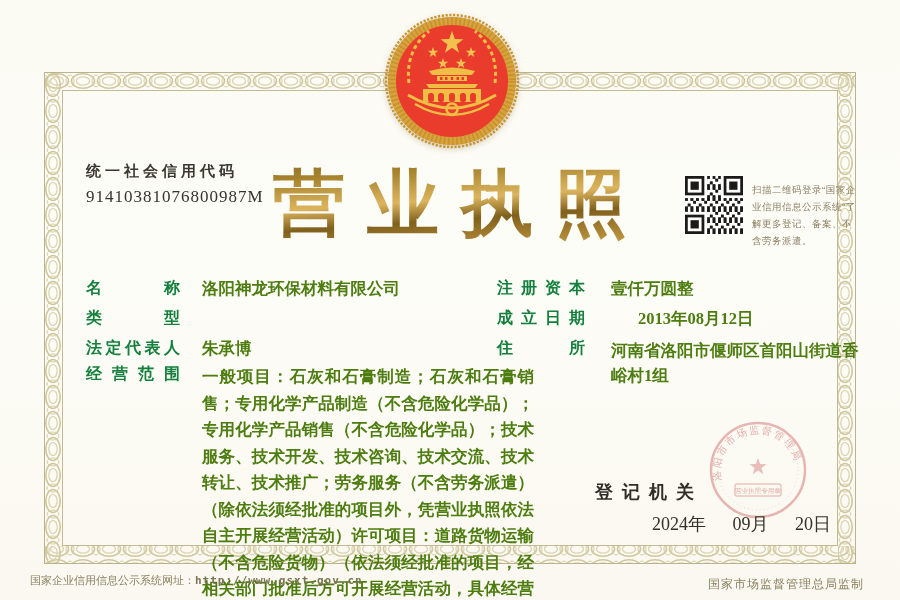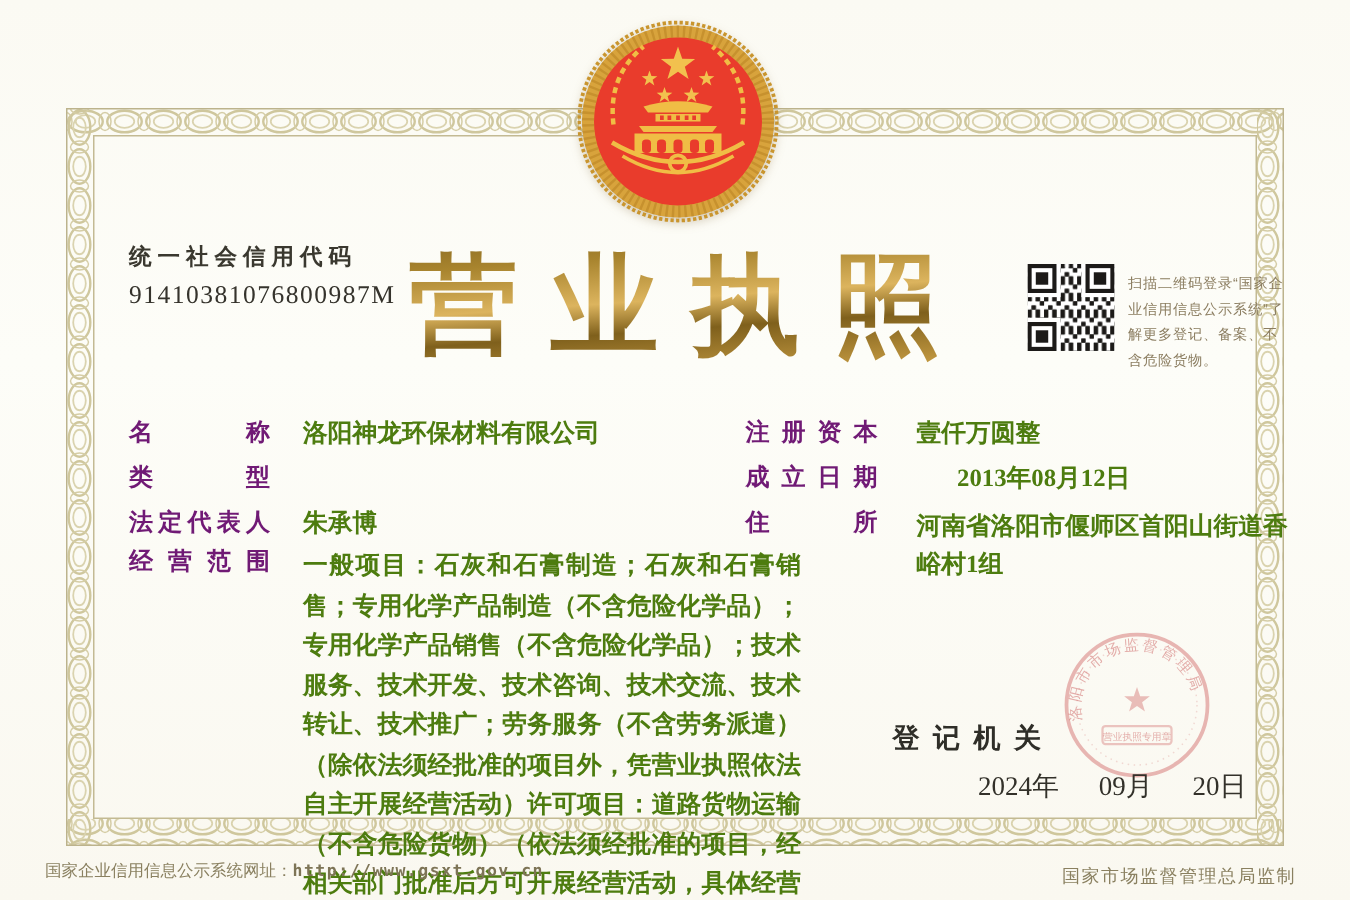--- a/index.html
+++ b/index.html
@@ -27,21 +27,21 @@
   }
   
   .qr{position:absolute;left:685px;top:176px;}
   .qr-caption{
     position:absolute;left:752px;top:181px;width:104px;
     font-size:9.5px;line-height:17px;color:#8b7d60;letter-spacing:.5px;
   }
   
   .row{position:absolute;display:flex;align-items:flex-start;}
   .flabel{
-    display:inline-block;font-weight:bold;font-size:16px;color:#701a75;
+    display:inline-block;font-weight:bold;font-size:16px;color:#15803d;
     text-align-last:justify;text-align:justify;flex:none;
   }
   .fvalue{font-family:"Liberation Serif",serif;font-size:16.5px;color:#4d7c0f;font-weight:600;}
   .lcol .flabel{width:94px;margin-right:22px;}
   .rcol .flabel{width:88px;margin-right:26px;}
   .scope{width:332px;line-height:26.5px;text-align:justify;}
   .addr{width:258px;line-height:25px;}
   
   .regorg{position:absolute;left:595px;top:480px;font-weight:bold;font-size:18px;color:#2f2e28;letter-spacing:9px;}
   .dateline{position:absolute;left:652px;top:512px;font-family:"Liberation Serif",serif;font-size:18px;color:#33312a;}
@@ -153,21 +153,21 @@
     <rect x="39" y="0" width="24" height="24" fill="#ffffff"></rect>
     <rect x="42" y="0" width="21" height="21" fill="#1c1a18"></rect>
       <rect x="45" y="3" width="15" height="15" fill="#ffffff"></rect>
       <rect x="48" y="6" width="9" height="9" fill="#1c1a18"></rect>
     <rect x="0" y="39" width="24" height="24" fill="#ffffff"></rect>
     <rect x="0" y="42" width="21" height="21" fill="#1c1a18"></rect>
       <rect x="3" y="45" width="15" height="15" fill="#ffffff"></rect>
       <rect x="6" y="48" width="9" height="9" fill="#1c1a18"></rect>
   </g>
 </svg>
-<div class="qr-caption">扫描二维码登录“国家企业信用信息公示系统”了解更多登记、备案、不含危险货物。</div>
+<div class="qr-caption">扫描二维码登录“国家企业信用信息公示系统”了解更多登记、备案、不含劳务派遣。</div>
 
 <div class="row lcol" style="left:86px;top:278px;">
   <span class="flabel">名称</span>
   <span class="fvalue">洛阳神龙环保材料有限公司</span>
 </div>
 <div class="row lcol" style="left:86px;top:308px;">
   <span class="flabel">类型</span>
 </div>
 <div class="row lcol" style="left:86px;top:338px;">
   <span class="flabel">法定代表人</span>

